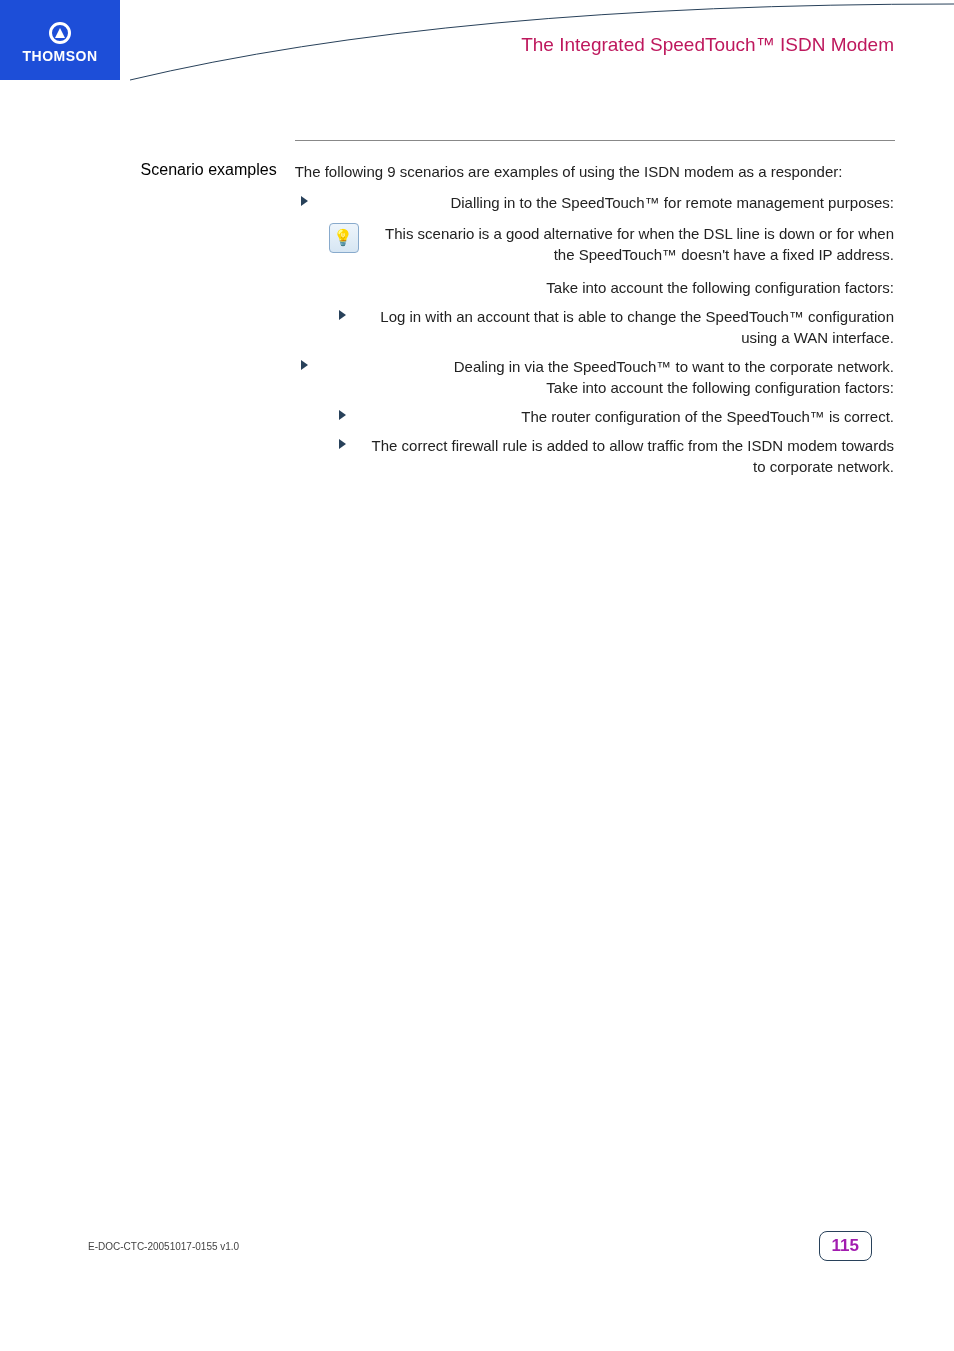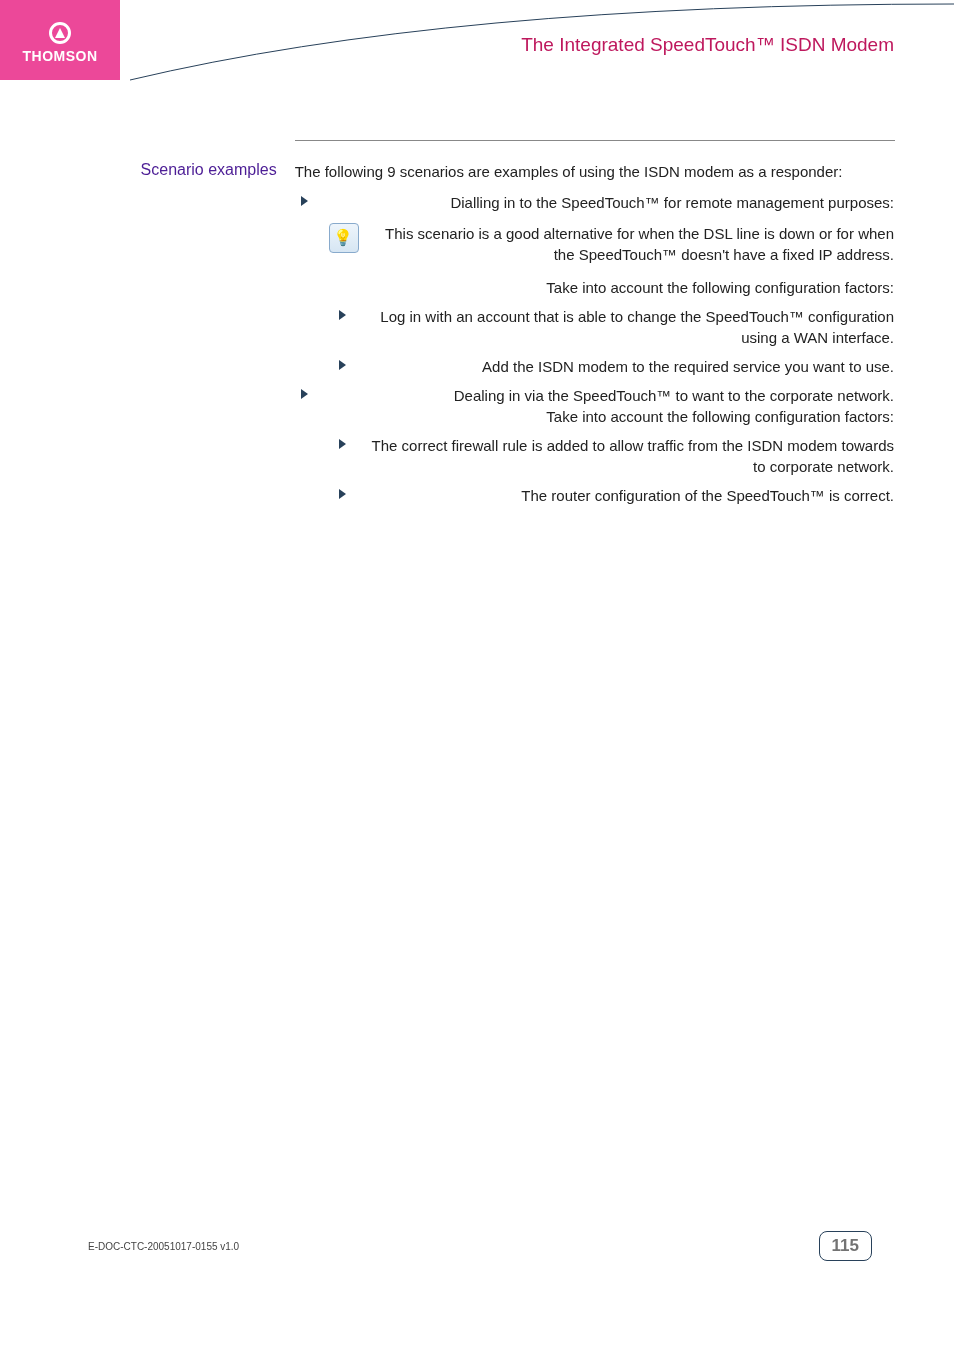--- a/index.html
+++ b/index.html
@@ -1,36 +1,36 @@
 <!DOCTYPE html>
 <html><head>
 <meta charset="utf-8">
 <style>
   * { box-sizing: border-box; margin: 0; padding: 0; }
   html, body { width: 954px; height: 1351px; font-family: Arial, Helvetica, sans-serif; background: #ffffff; color: #333; }
   .page { position: relative; width: 954px; height: 1351px; }
 
   
-  .logo-block { position: absolute; top: 0; left: 0; width: 120px; height: 80px; background: #ec4899; }
+  .logo-block { position: absolute; top: 0; left: 0; width: 120px; height: 80px; background: #1d4ed8; }
   .logo-inner { text-align: center; color: #fff; padding-top: 22px; }
   .logo-mark { width: 22px; height: 22px; margin: 0 auto 4px auto; border: 3px solid #fff; border-radius: 50%; position: relative; }
   .logo-mark::after { content: ""; position: absolute; width: 10px; height: 10px; background: #fff; top: 3px; left: 3px; clip-path: polygon(50% 0, 100% 100%, 0 100%); }
   .logo-word { font-size: 14px; font-weight: 700; letter-spacing: 0.5px; }
 
   
   .header-curve { position: absolute; top: 0; left: 0; width: 954px; height: 90px; pointer-events: none; }
 
   .header-text { position: absolute; top: 30px; right: 60px; text-align: right; }
   .chapter-title { color: #f29400; font-weight: 700; font-size: 20px; }
   .chapter-sub { color: #be185d; font-size: 19px; margin-top: 4px; }
 
   
   .content { position: absolute; top: 140px; left: 0; width: 954px; padding: 0 60px 0 0; }
   .row { display: flex; }
-  .label-col { width: 295px; text-align: right; padding-right: 18px; color: #4c1d95; font-size: 16px; padding-top: 20px; }
+  .label-col { width: 295px; text-align: right; padding-right: 18px; color: #000000; font-size: 16px; padding-top: 20px; }
   .body-col { width: 600px; font-size: 15px; line-height: 1.4; color: #222; padding-top: 20px; }
   .hr-top { border-top: 1px solid #888; width: 600px; margin-left: 295px; }
 
   .intro { margin-bottom: 10px; }
 
   ul.bullets { list-style: none; padding-left: 0; }
   ul.bullets > li { position: relative; padding-left: 34px; margin-top: 8px; text-align: right; }
   ul.bullets > li::before { content: ""; position: absolute; left: 6px; top: 4px; width: 0; height: 0; border-top: 5px solid transparent; border-bottom: 5px solid transparent; border-left: 7px solid #28415a; }
 
   ul.sub-bullets { list-style: none; padding-left: 0; margin-top: 6px; }
@@ -44,21 +44,21 @@
 
   .sub-intro { margin-top: 12px; margin-bottom: 2px; }
 
   
   .footer { position: absolute; bottom: 90px; left: 8px; width: 954px; display: flex; align-items: center; justify-content: space-between; padding: 0 90px 0 80px; }
   .doc-id { font-size: 10px; color: #444; }
   .footer-logo { font-size: 30px; letter-spacing: 1px; font-weight: 300; color: #88a; }
   .footer-logo .light { font-weight: 300; color: #8aa; }
   .footer-logo .bold { font-weight: 800; color: #28415a; }
   .footer-logo .tm { font-size: 10px; vertical-align: super; color: #8aa; }
-  .page-num-box { border: 1.5px solid #28415a; border-radius: 8px; padding: 4px 12px; font-weight: 700; color: #737373; font-size: 17px; }
+  .page-num-box { border: 1.5px solid #28415a; border-radius: 8px; padding: 4px 12px; font-weight: 700; color: #a21caf; font-size: 17px; }
 </style>
 </head>
 <body>
 
 <div class="page">
 
   <div class="logo-block">
     <div class="logo-inner">
       <div class="logo-mark"></div>
       <div class="logo-word">THOMSON</div>
@@ -86,29 +86,28 @@
             <span>Dialling in to the SpeedTouch™ for remote management purposes:</span>
             <div class="tip-box">
               <div class="tip-icon">
                   <span>💡</span>
                 </div>
               <div class="tip-text">This scenario is a good alternative for when the DSL line is down or for when the SpeedTouch™ doesn't have a fixed IP address.</div>
             </div>
             <p class="sub-intro">Take into account the following configuration factors:</p>
             <ul class="sub-bullets">
               <li><span>Log in with an account that is able to change the SpeedTouch™ configuration using a WAN interface.</span></li>
-              <li><span>Add the ISDN modem to the required service you want to use.</span></li>
             </ul>
           </li>
           <li>
             <span>Dealing in via the SpeedTouch™ to want to the corporate network.</span><br>
             <span>Take into account the following configuration factors:</span>
             <ul class="sub-bullets">
+              <li><span>The router configuration of the SpeedTouch™ is correct.</span></li>
               <li><span>The correct firewall rule is added to allow traffic from the ISDN modem towards to corporate network.</span></li>
-              <li><span>The router configuration of the SpeedTouch™ is correct.</span></li>
             </ul>
           </li>
         </ul>
       </div>
     </div>
   </div>
 
   <div class="footer">
     <div class="doc-id">E-DOC-CTC-20051017-0155 v1.0</div>
     <div class="page-num-box">115</div>

